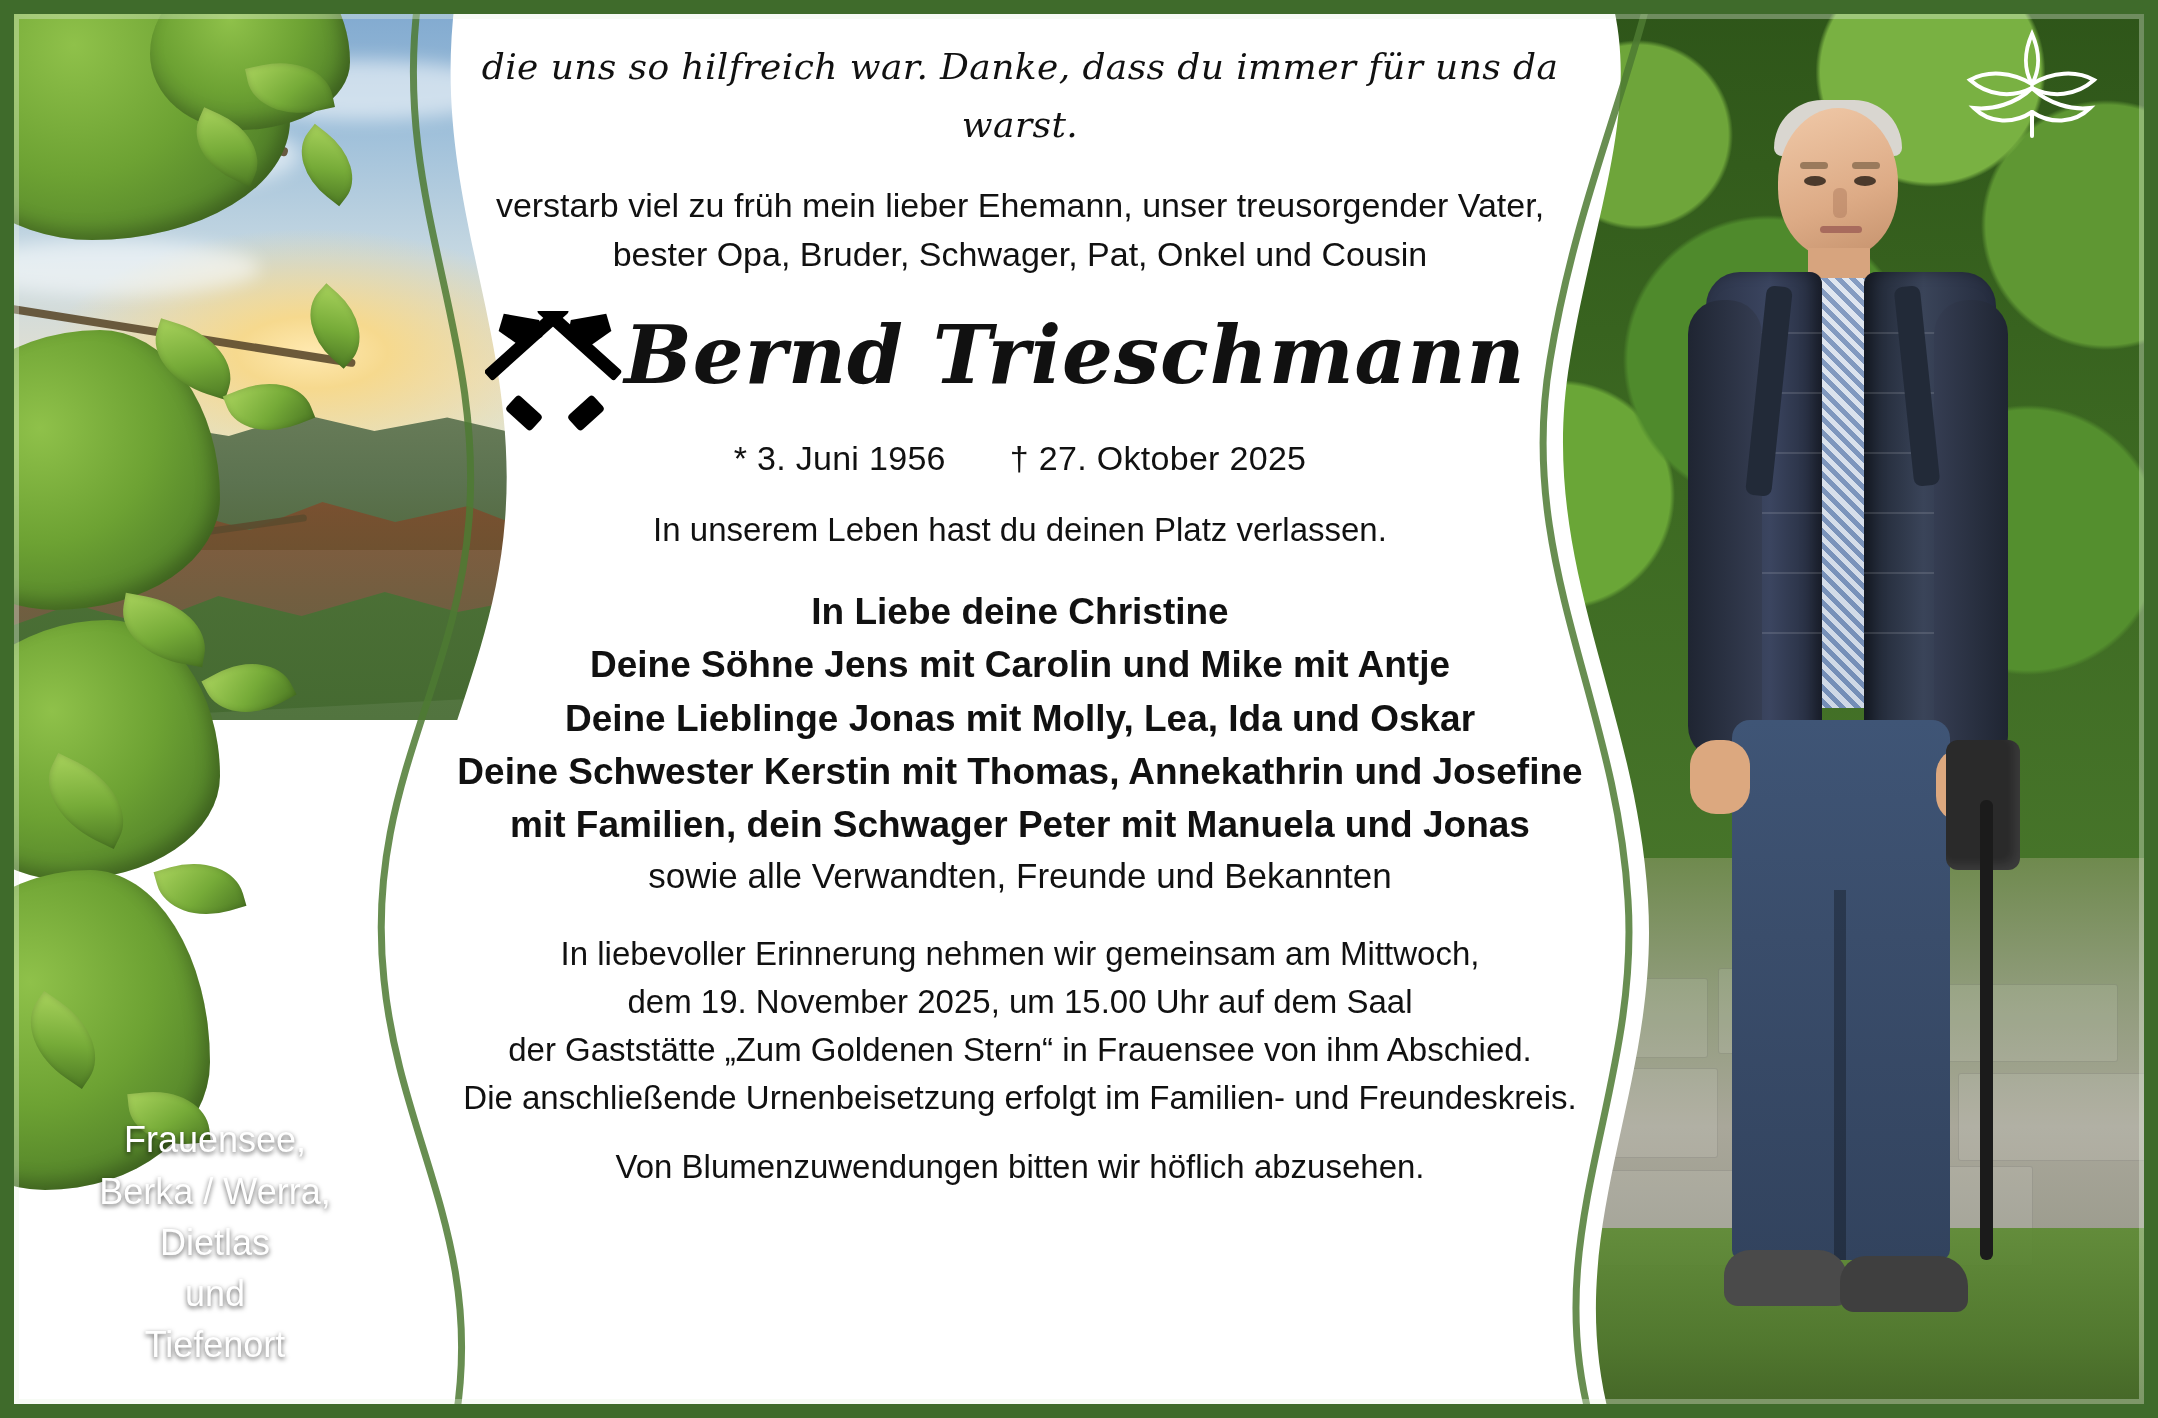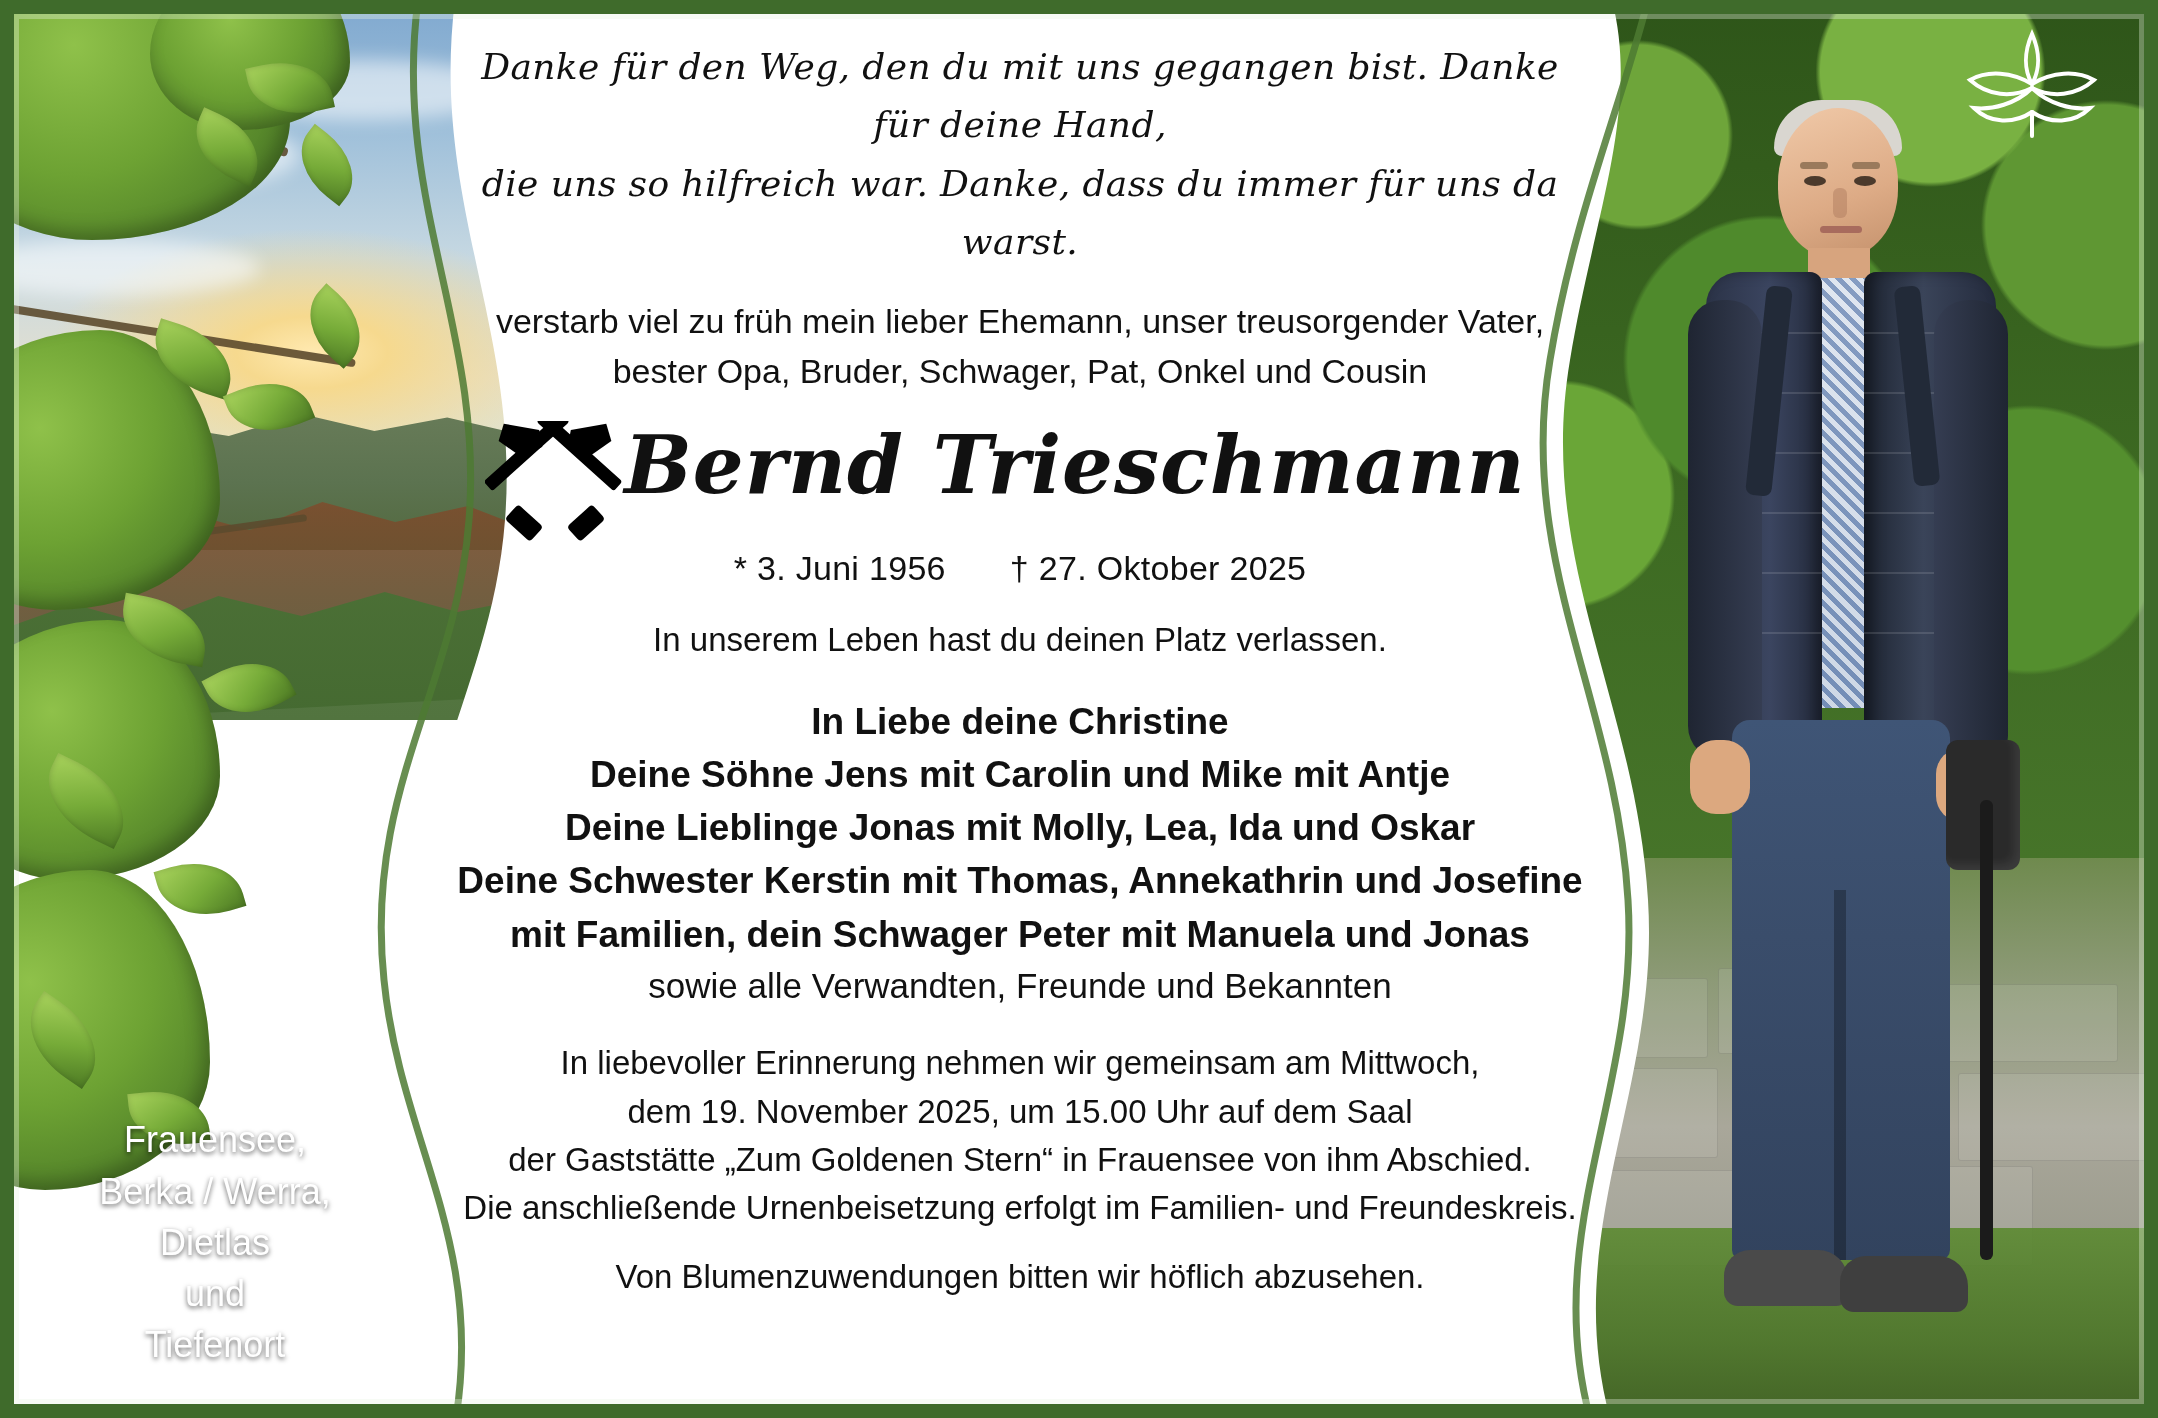--- a/index.html
+++ b/index.html
@@ -230,21 +230,21 @@
     letter-spacing: .4px;
     padding: 38px 18px 0 18px;
   }
   .intro {
     font-size: 34px;
     line-height: 1.45;
     margin-top: 26px;
   }
   #name-row {
     position: relative;
-    margin-top: 19px;
+    margin-top: 26px;
     height: 130px;
   }
   #hammer-icon {
     position: absolute;
     left: 30px;
     top: 6px;
     width: 140px;
     height: 120px;
   }
   #deceased-name {
@@ -426,21 +426,20 @@
       <path d="M80 66 C 100 54, 124 52, 142 62 C 124 78, 100 80, 80 70"></path>
       <path d="M80 70 C 64 86, 40 92, 22 90 C 38 106, 62 106, 80 94"></path>
       <path d="M80 70 C 96 86, 120 92, 138 90 C 122 106, 98 106, 80 94"></path>
       <path d="M80 94 L 80 118"></path>
     </g>
   </svg>
 
   <div id="text-col">
 
     <div class="verse">
-      <div>Danke für den Weg, den du mit uns gegangen bist. Danke für deine Hand,</div>
       <div>die uns so hilfreich war. Danke, dass du immer für uns da warst.</div>
     </div>
 
     <div class="intro">
       <div>verstarb viel zu früh mein lieber Ehemann, unser treusorgender Vater,</div>
       <div>bester Opa, Bruder, Schwager, Pat, Onkel und Cousin</div>
     </div>
 
     <div id="name-row">
       <svg id="hammer-icon" viewBox="0 0 140 120">

